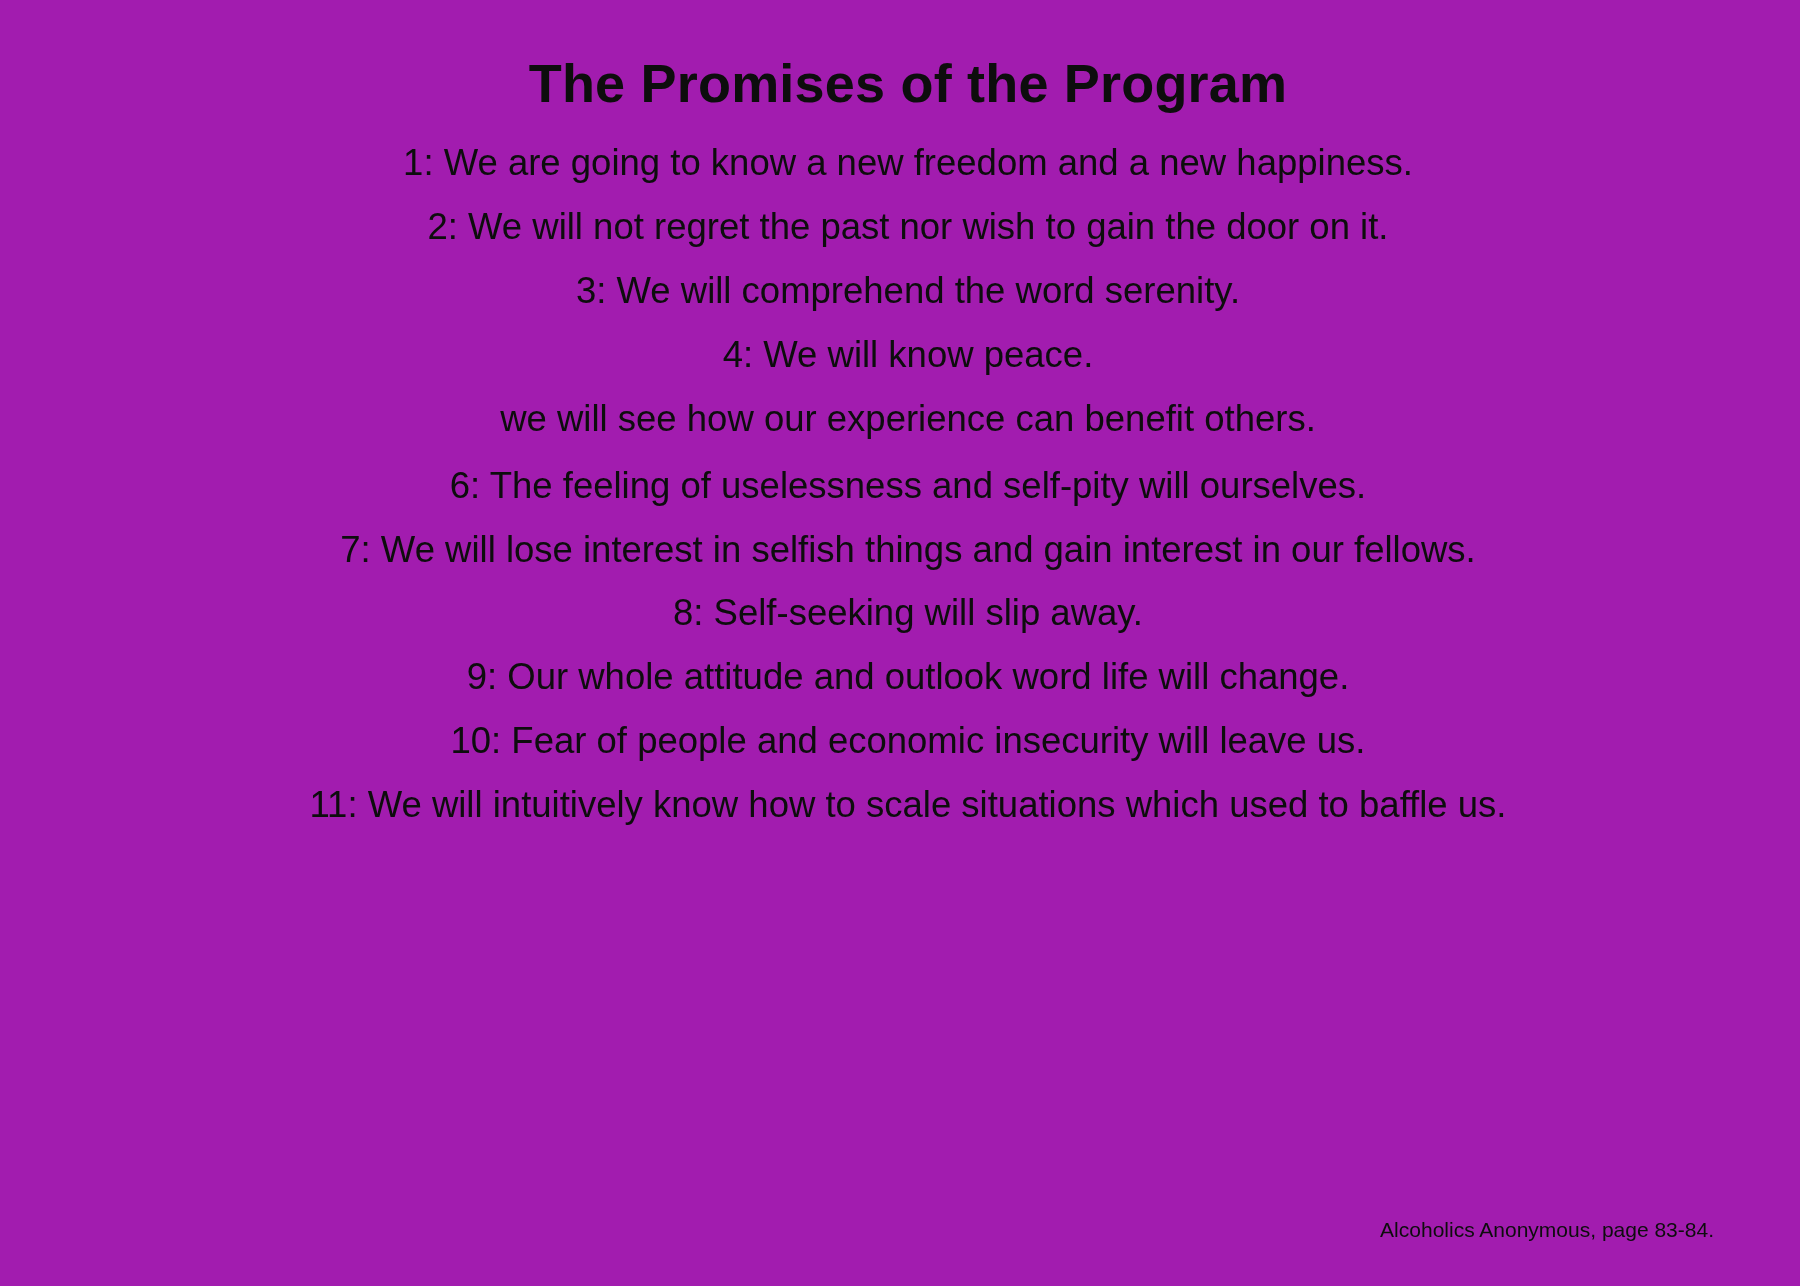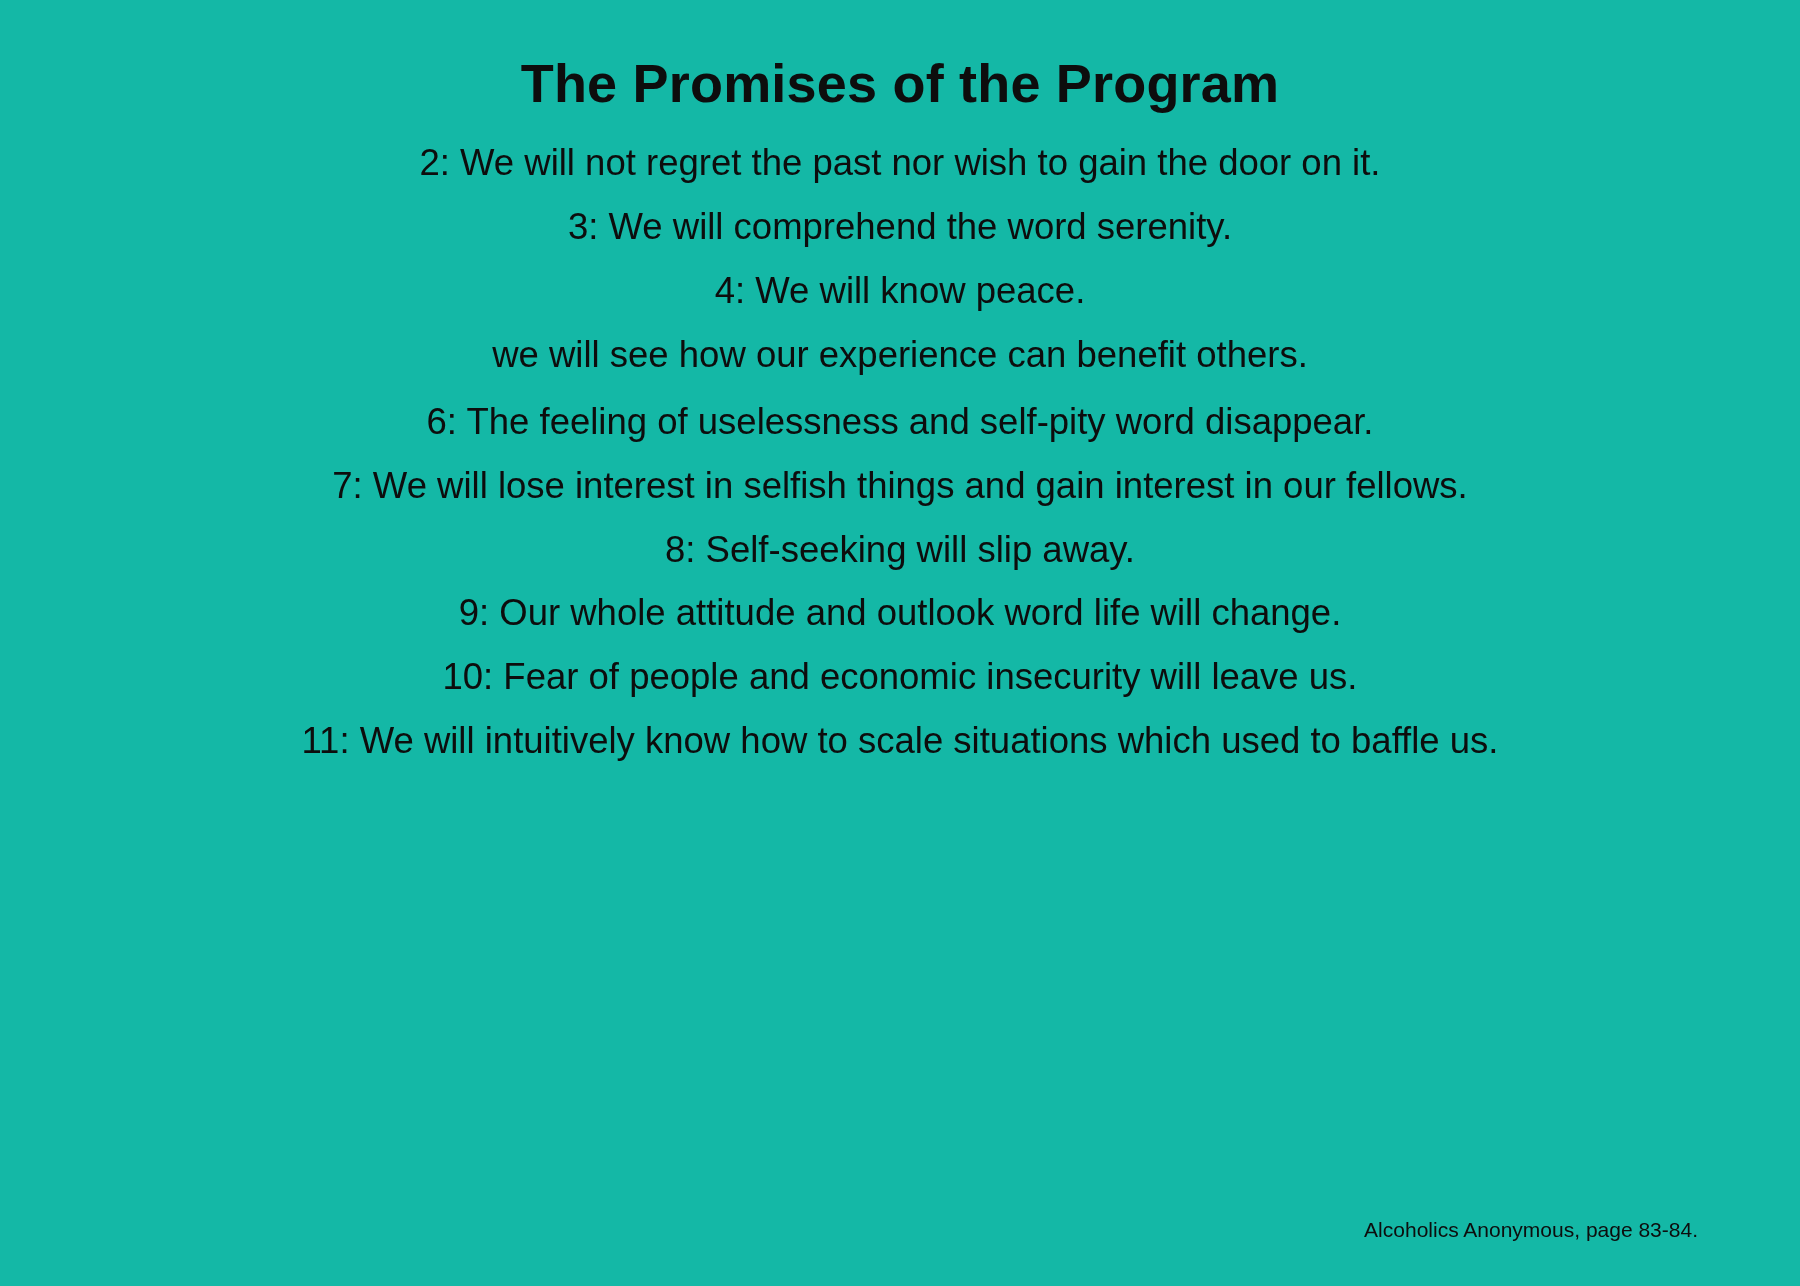--- a/index.html
+++ b/index.html
@@ -12,24 +12,24 @@
     height: 1286px;
     font-family: "Liberation Sans", sans-serif;
     color: #000000;
     overflow: hidden;
   }
   .slide {
     position: relative;
     width: 1800px;
     height: 1286px;
     box-sizing: border-box;
-    background: #14b8a6;
+    background: #a21caf;
     display: flex;
     flex-direction: column;
-    padding: 52px 40px 0 40px;
+    padding: 52px 24px 0 40px;
   }
   .slide-title {
     text-align: center;
     font-size: 54px;
     font-weight: bold;
     line-height: 1.18;
     letter-spacing: 0.2px;
     margin: 0 0 16px 0;
     color: #0d0d0d;
   }
@@ -67,33 +67,36 @@
 </style>
 </head>
 <body>
 
 <div class="slide">
 
   <h1 class="slide-title">The Promises of the Program</h1>
 
   <ul class="promise-list">
     <li class="promise-item">
+      <span>1: We are going to know a new freedom and a new happiness.</span>
+    </li>
+    <li class="promise-item">
       <span>2: We will not regret the past nor wish to gain the door on it.</span>
     </li>
     <li class="promise-item">
       <span>3: We will comprehend the word serenity.</span>
     </li>
     <li class="promise-item">
       <span>4: We will know peace.</span>
     </li>
     <li class="promise-item wrap-two">
       <span class="promise-line-2">we will see how our experience can benefit others.</span>
     </li>
     <li class="promise-item">
-      <span>6: The feeling of uselessness and self-pity word disappear.</span>
+      <span>6: The feeling of uselessness and self-pity will ourselves.</span>
     </li>
     <li class="promise-item">
       <span>7: We will lose interest in selfish things and gain interest in our fellows.</span>
     </li>
     <li class="promise-item">
       <span>8: Self-seeking will slip away.</span>
     </li>
     <li class="promise-item">
       <span>9: Our whole attitude and outlook word life will change.</span>
     </li>

